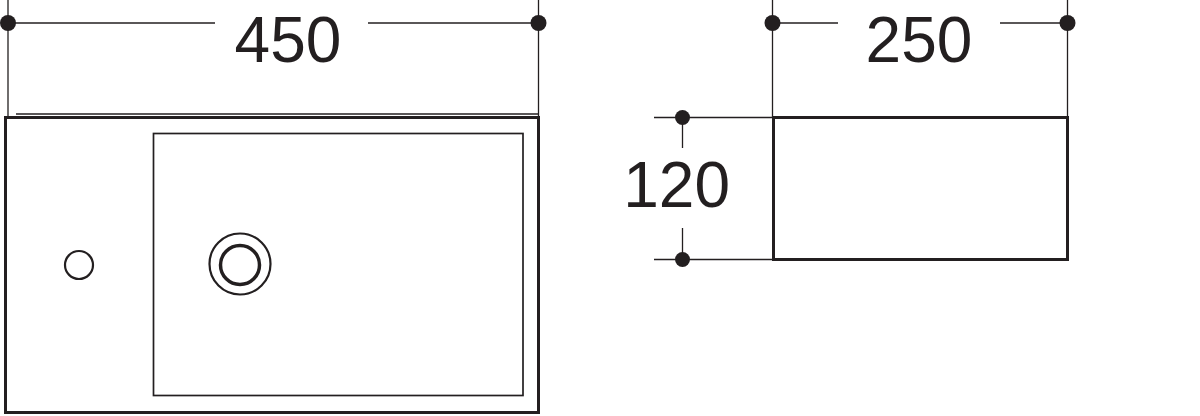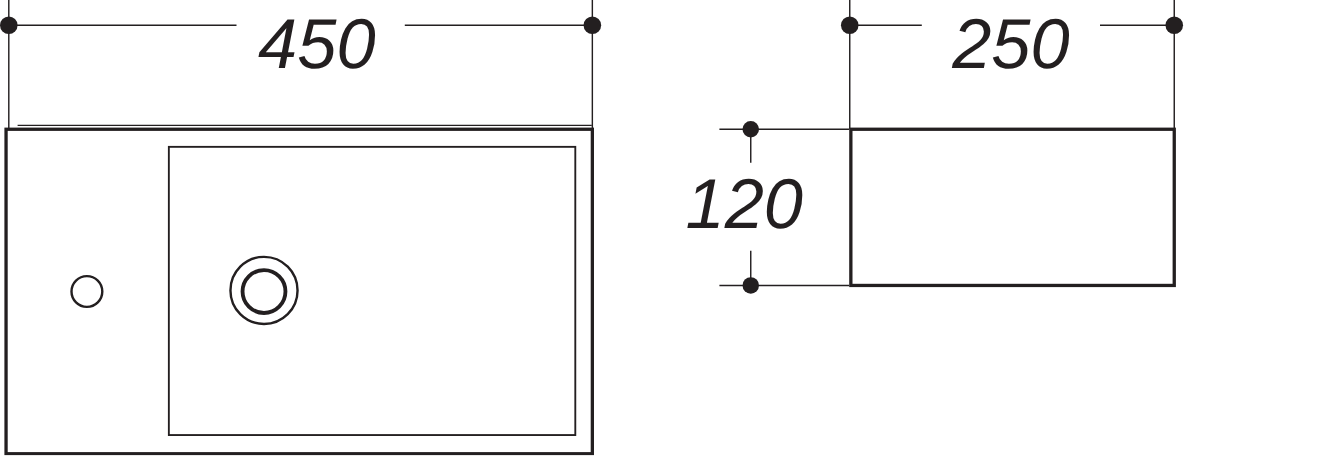--- a/index.html
+++ b/index.html
@@ -3,21 +3,20 @@
 <meta charset="utf-8">
 <style>
   :root { --line:#231f20; --bg:#ffffff; }
   * { box-sizing:border-box; }
   html,body { margin:0; padding:0; background:var(--bg); }
   .canvas {
     position:relative;
     width:1200px; height:414px;
     background:var(--bg);
     overflow:hidden;
-    font-style:italic;
   }
   svg { display:block; }
   .dim-label {
     font-family:"Liberation Sans", sans-serif;
     font-size:64px;
     fill:var(--line);
   }
   .thin  { stroke:var(--line); stroke-width:1.3; fill:none; }
   .med   { stroke:var(--line); stroke-width:1.7; fill:none; }
   .ring  { stroke:var(--line); stroke-width:2.2; fill:none; }

